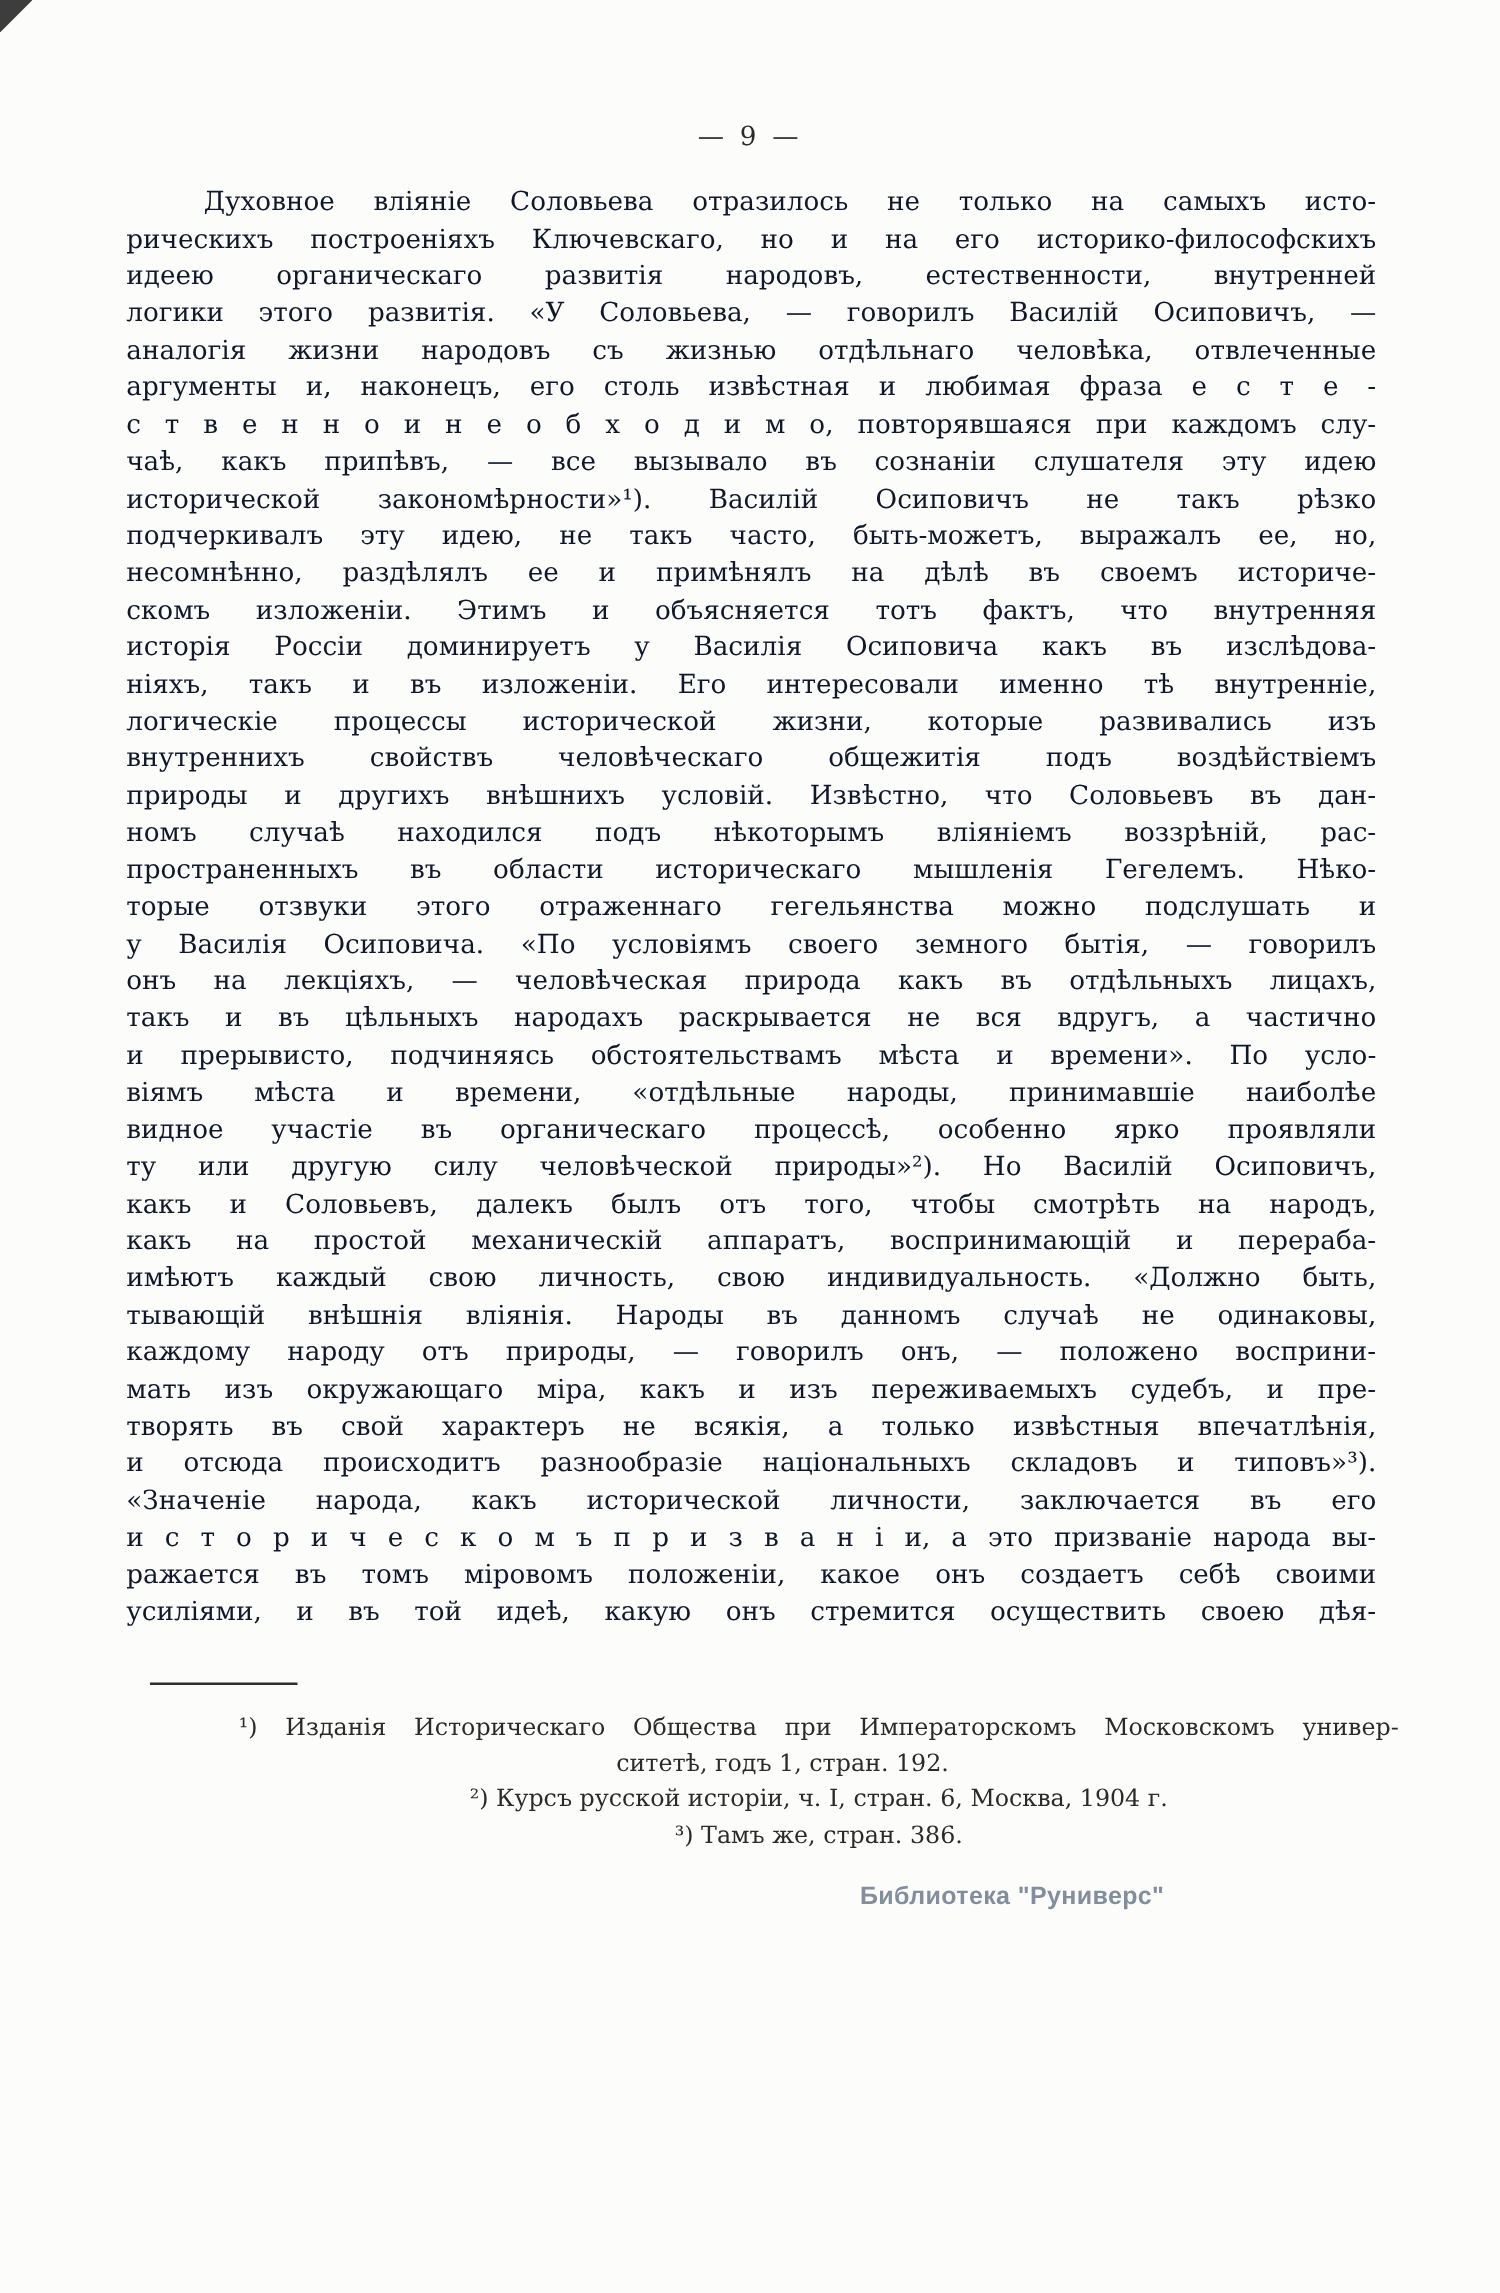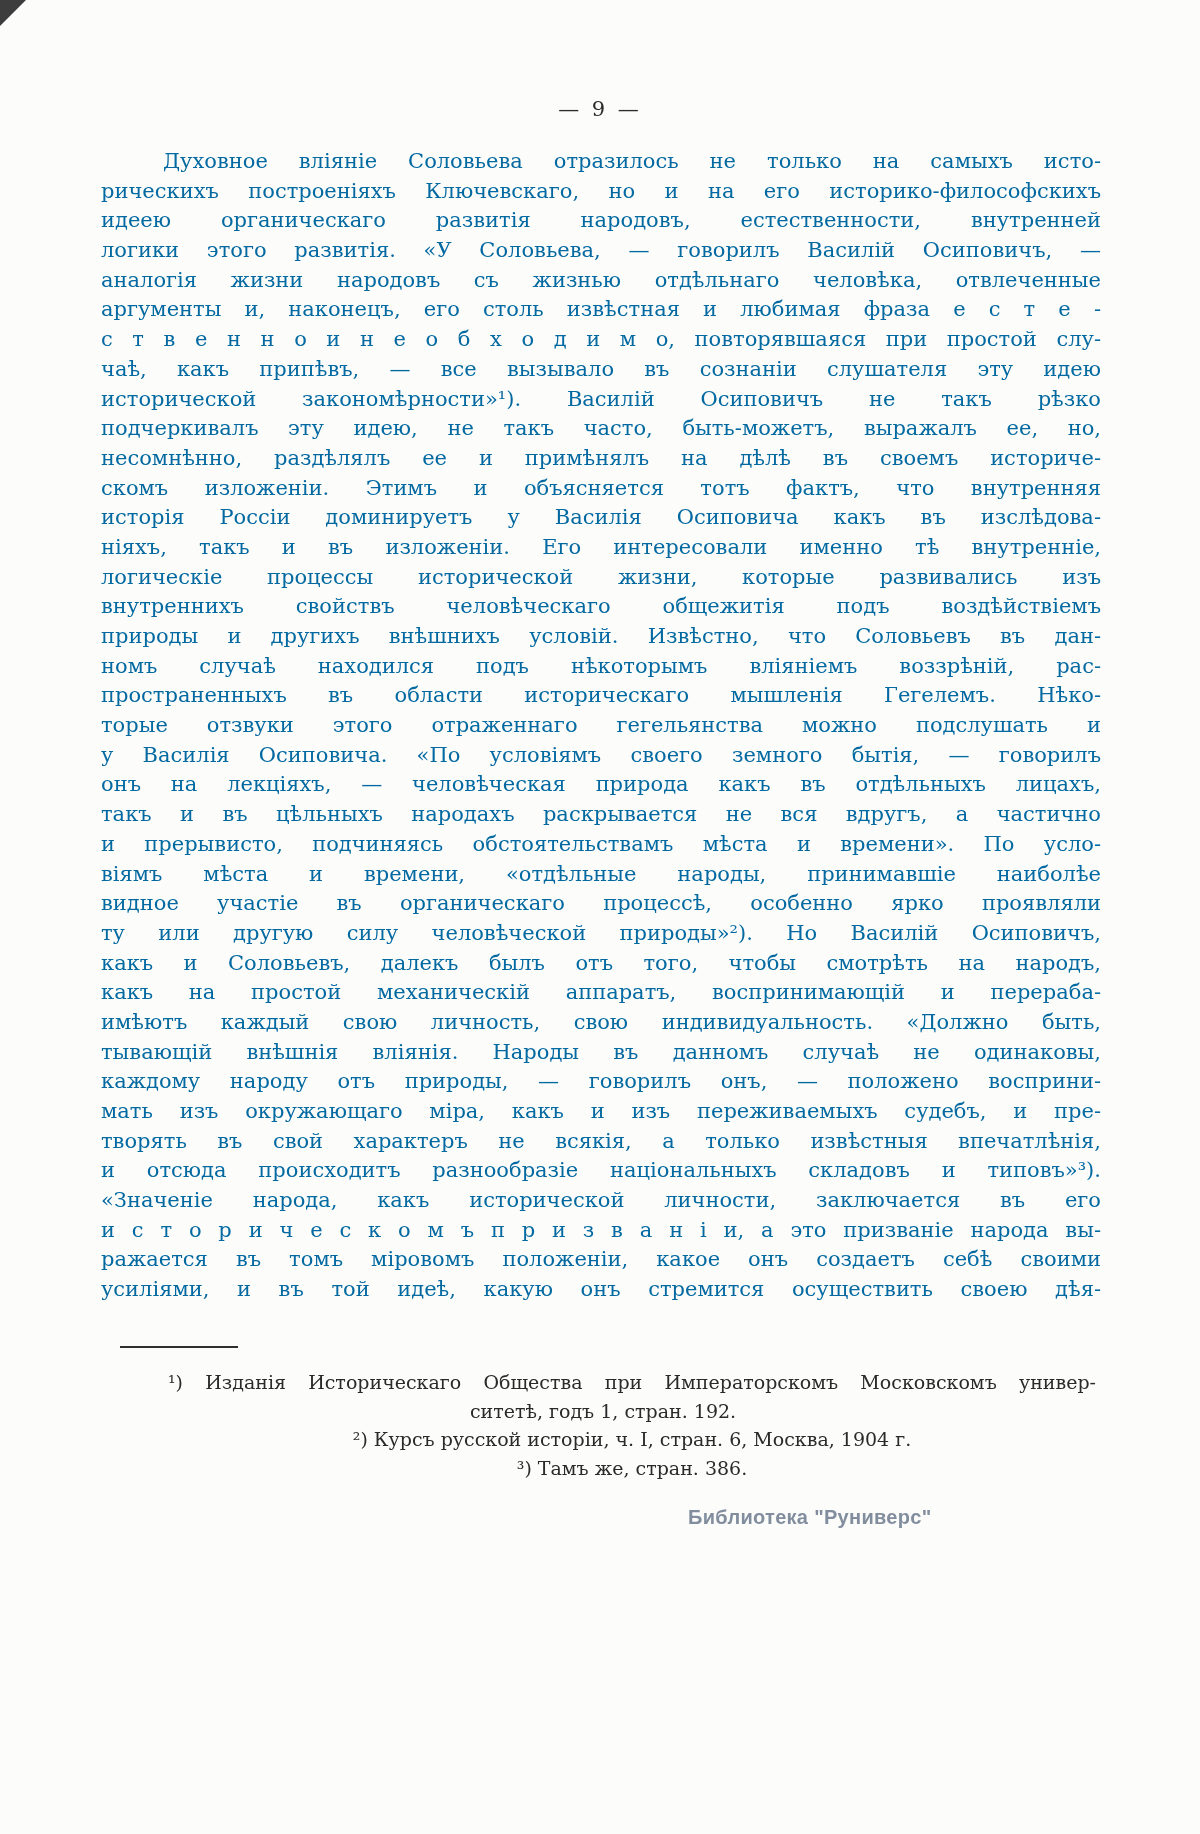--- a/index.html
+++ b/index.html
@@ -38,21 +38,21 @@
     letter-spacing: 3px;
     color: #2b2b2b;
   }
   .body-text {
     position: absolute;
     top: 147px;
     left: 101px;
     width: 1000px;
     font-size: 21px;
     line-height: 29.7px;
-    color: #0369a1;
+    color: #0f172a;
   }
   .body-text .line {
     text-align: justify;
     text-align-last: justify;
     white-space: normal;
     height: 29.7px;
     overflow: visible;
   }
   .body-text .line.indent {
     padding-left: 62px;
@@ -61,21 +61,21 @@
     position: absolute;
     top: 1346px;
     left: 120px;
     width: 118px;
     height: 2px;
     background: #2f2f2f;
   }
   .footnotes {
     position: absolute;
     top: 1368px;
-    left: 96px;
+    left: 119px;
     width: 1000px;
     font-size: 19px;
     line-height: 28.5px;
     color: #2a2a2a;
   }
   .footnotes .fline {
     text-align: center;
   }
   .footnotes .fline.indent {
     padding-left: 72px;
@@ -106,21 +106,21 @@
 
   <div class="page-number">— 9 —</div>
 
   <div class="body-text">
       <div class="line indent">Духовное вліяніе Соловьева отразилось не только на самыхъ исто-</div>
       <div class="line">рическихъ построеніяхъ Ключевскаго, но и на его историко-философскихъ</div>
       <div class="line">идеею органическаго развитія народовъ, естественности, внутренней</div>
       <div class="line">логики этого развитія. «У Соловьева, — говорилъ Василій Осиповичъ, —</div>
       <div class="line">аналогія жизни народовъ съ жизнью отдѣльнаго человѣка, отвлеченные</div>
       <div class="line">аргументы и, наконецъ, его столь извѣстная и любимая фраза е с т е -</div>
-      <div class="line">с т в е н н о  и  н е о б х о д и м о, повторявшаяся при простой слу-</div>
+      <div class="line">с т в е н н о  и  н е о б х о д и м о, повторявшаяся при каждомъ слу-</div>
       <div class="line">чаѣ, какъ припѣвъ, — все вызывало въ сознаніи слушателя эту идею</div>
       <div class="line">исторической закономѣрности»¹). Василій Осиповичъ не такъ рѣзко</div>
       <div class="line">подчеркивалъ эту идею, не такъ часто, быть-можетъ, выражалъ ее, но,</div>
       <div class="line">несомнѣнно, раздѣлялъ ее и примѣнялъ на дѣлѣ въ своемъ историче-</div>
       <div class="line">скомъ изложеніи. Этимъ и объясняется тотъ фактъ, что внутренняя</div>
       <div class="line">исторія Россіи доминируетъ у Василія Осиповича какъ въ изслѣдова-</div>
       <div class="line">ніяхъ, такъ и въ изложеніи. Его интересовали именно тѣ внутренніе,</div>
       <div class="line">логическіе процессы исторической жизни, которые развивались изъ</div>
       <div class="line">внутреннихъ свойствъ человѣческаго общежитія подъ воздѣйствіемъ</div>
       <div class="line">природы и другихъ внѣшнихъ условій. Извѣстно, что Соловьевъ въ дан-</div>

